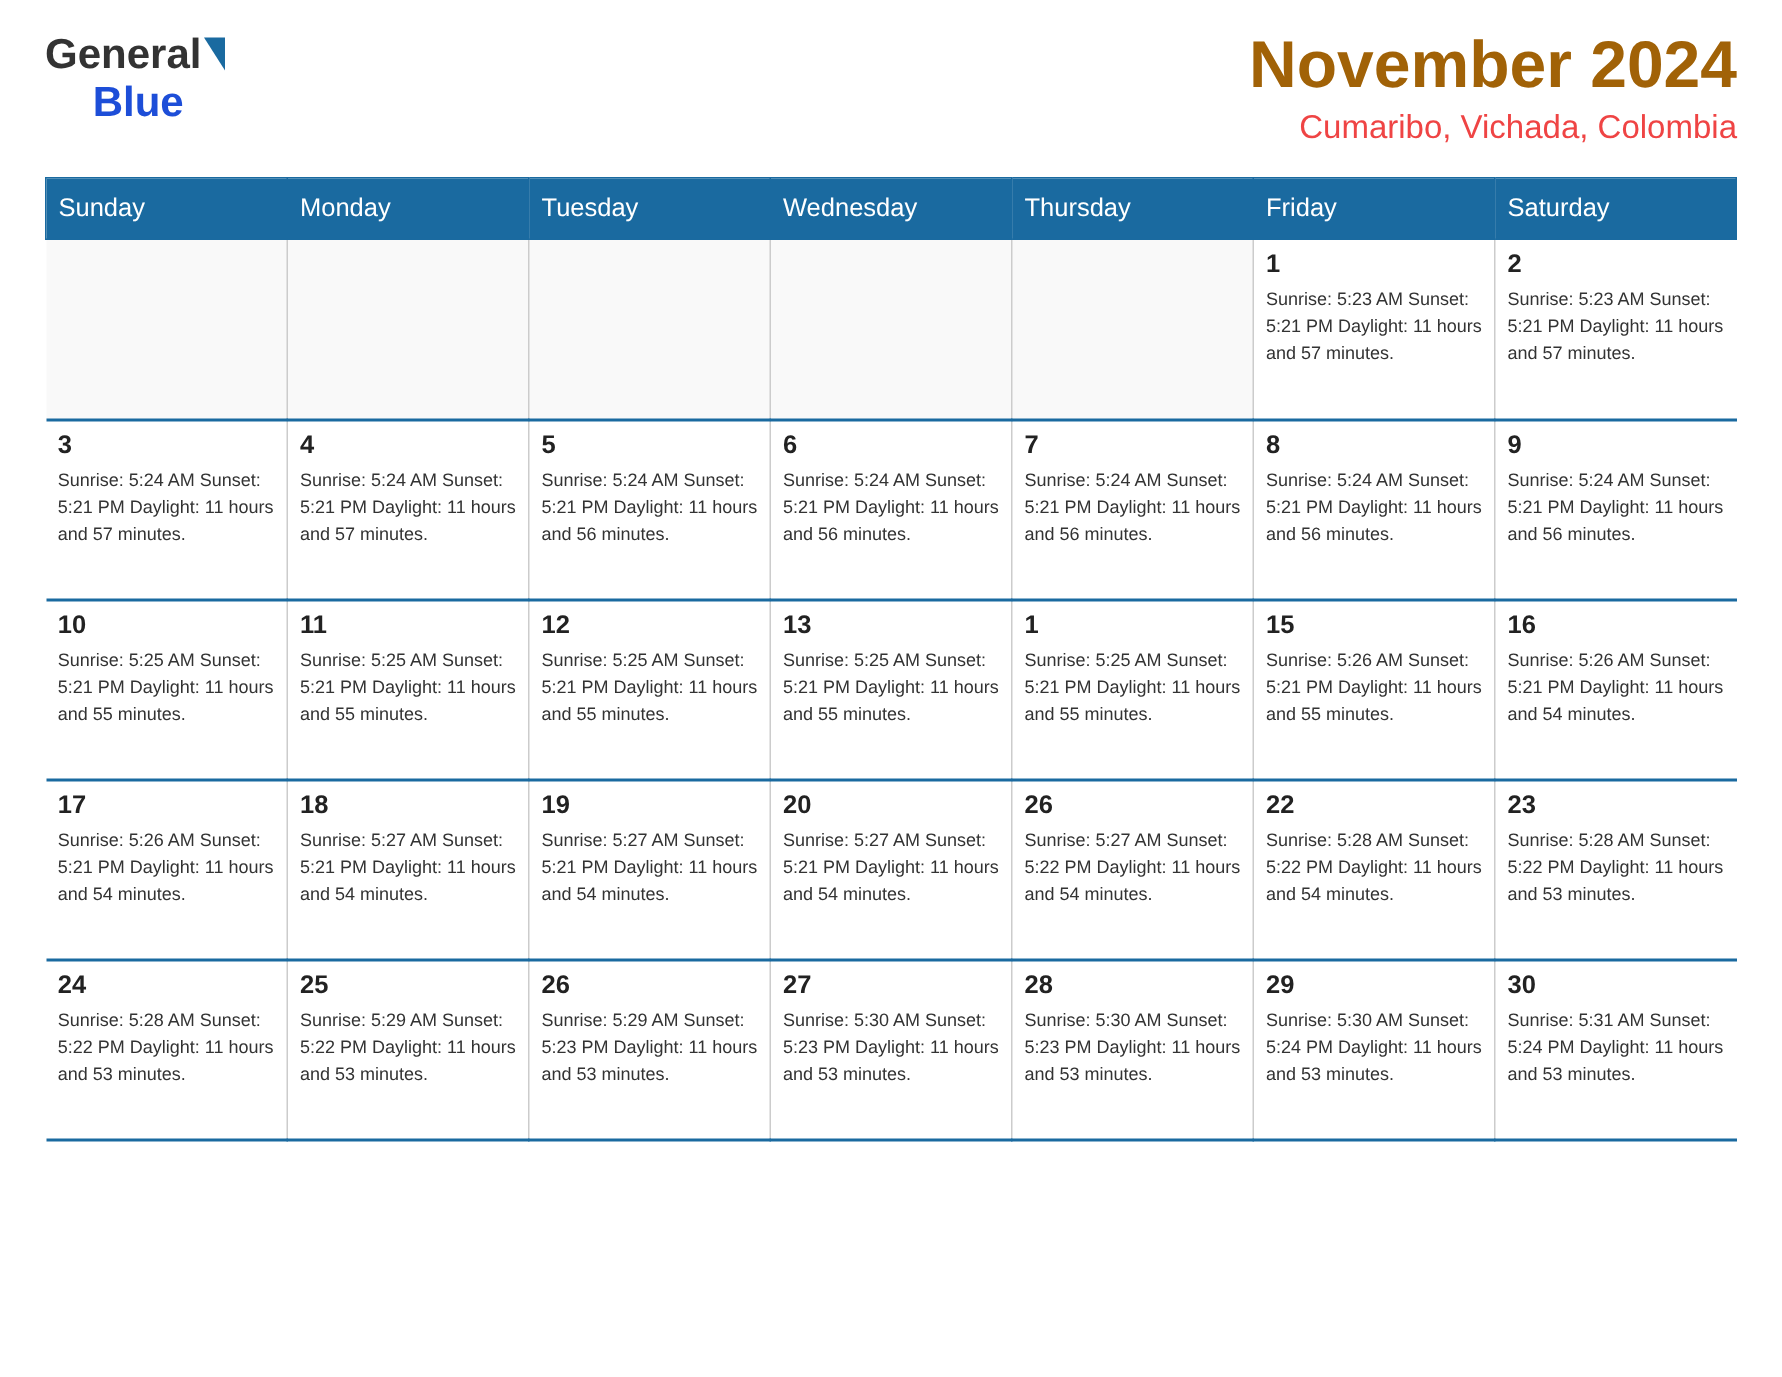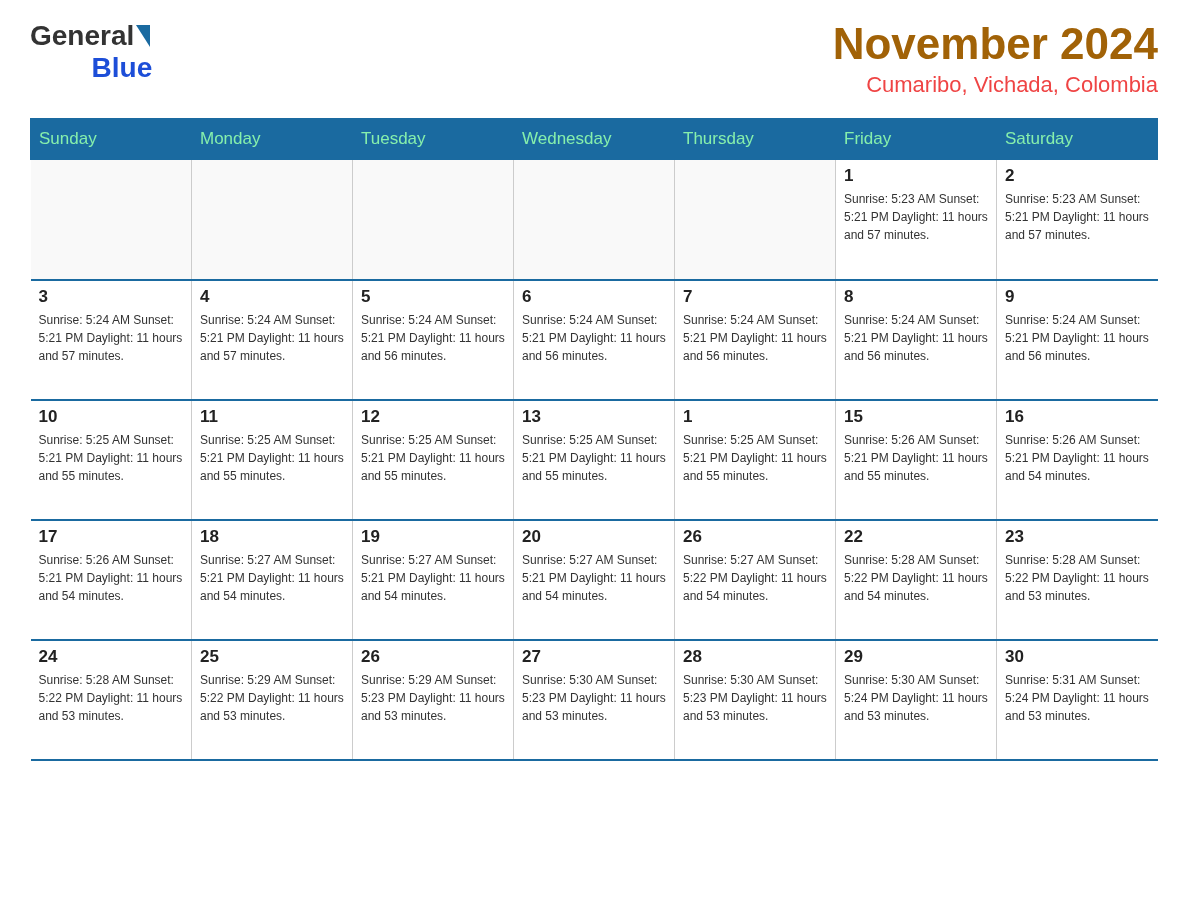--- a/index.html
+++ b/index.html
@@ -12,21 +12,21 @@
     }
     .header {
       display: flex;
       justify-content: space-between;
       align-items: flex-start;
       margin-bottom: 20px;
     }
     .logo {
       display: flex;
       flex-direction: column;
-      align-items: flex-end;
+      align-items: center;
     }
     .logo-top {
       display: flex;
       align-items: center;
       font-size: 28px;
       font-weight: bold;
       color: #333;
     }
     .logo-top .general {
       color: #333;
@@ -63,21 +63,21 @@
     }
     table {
       width: 100%;
       border-collapse: collapse;
       table-layout: fixed;
     }
     thead tr {
       background-color: #1a6aa0;
     }
     thead th {
-      color: #86efac;
+      color: #ffffff;
       font-size: 17px;
       font-weight: normal;
       padding: 10px 8px;
       text-align: left;
       border: 1px solid #1a6aa0;
     }
     tbody tr {
       border-bottom: 2px solid #1a6aa0;
     }
     tbody td {

